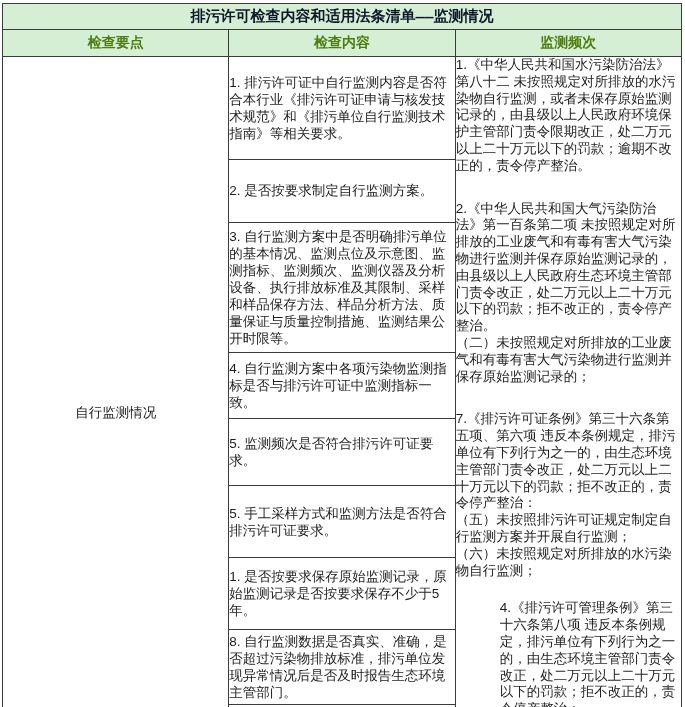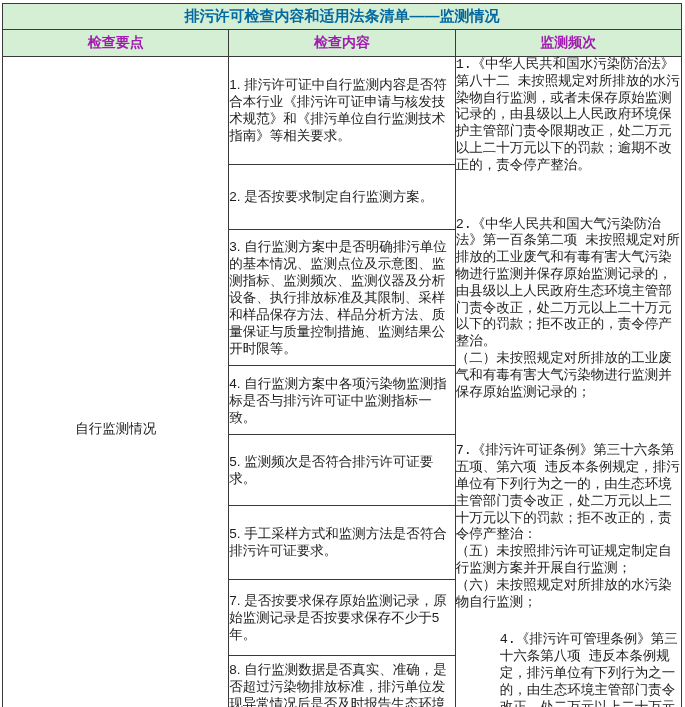--- a/index.html
+++ b/index.html
@@ -19,29 +19,30 @@
   }
   table.sheet td{
     border:1px solid #3a3a3a;
     padding:0;
     vertical-align:middle;
     overflow:hidden;
   }
   .title-row td{
     height:25px;
     background:#d5efd5;
-    color:#0369a1;
+    color:#0f172a;
     font-weight:bold;
     font-size:15px;
     text-align:center;
+    font-family:Liberation Mono, monospace;
   }
   .header-row td{
     height:26px;
     background:#d5efd5;
-    color:#a21caf;
+    color:#4d7c0f;
     font-weight:bold;
     font-size:14px;
     text-align:center;
   }
   td.keycell{
     width:73px;
     text-align:center;
     font-size:13.5px;
     line-height:1.35;
     padding:2px 4px;
@@ -54,22 +55,22 @@
     text-align:left;
   }
   td.legal{
     width:297px;
     vertical-align:top;
     font-size:13.5px;
     line-height:1.245;
     padding:10px 4px 2px 6px;
     text-align:left;
   }
-  td.legal p{margin:0;font-family:Liberation Mono, monospace;}
-  td.legal p.sect{margin-top:42px;}
+  td.legal p{margin:0;}
+  td.legal p.sect{margin-top:26px;}
   td.legal p.sect-sm{margin-top:21px;margin-left:44px;}
 </style>
 </head>
 <body>
 
 <div class="page">
   <table class="sheet">
     <tbody>
         <tr class="title-row">
       <td colspan="3">排污许可检查内容和适用法条清单——监测情况</td>
@@ -103,21 +104,21 @@
     <tr>
       <td class="content" style="height:60px">4. 自行监测方案中各项污染物监测指标是否与排污许可证中监测指标一致。</td>
     </tr>
     <tr>
       <td class="content" style="height:61px">5. 监测频次是否符合排污许可证要求。</td>
     </tr>
     <tr>
       <td class="content" style="height:65px">5. 手工采样方式和监测方法是否符合排污许可证要求。</td>
     </tr>
     <tr>
-      <td class="content" style="height:66px">7. 是否按要求保存原始监测记录，原始监测记录是否按要求保存不少于5年。</td>
+      <td class="content" style="height:66px">1. 是否按要求保存原始监测记录，原始监测记录是否按要求保存不少于5年。</td>
     </tr>
     <tr>
       <td class="content" style="height:68px">8. 自行监测数据是否真实、准确，是否超过污染物排放标准，排污单位发现异常情况后是否及时报告生态环境主管部门。</td>
     </tr>
     <tr>
       <td class="content" style="height:58px">9. 是否按要求定期公开自行监测数据。</td>
     </tr>
 
   </tbody>
     </table>

